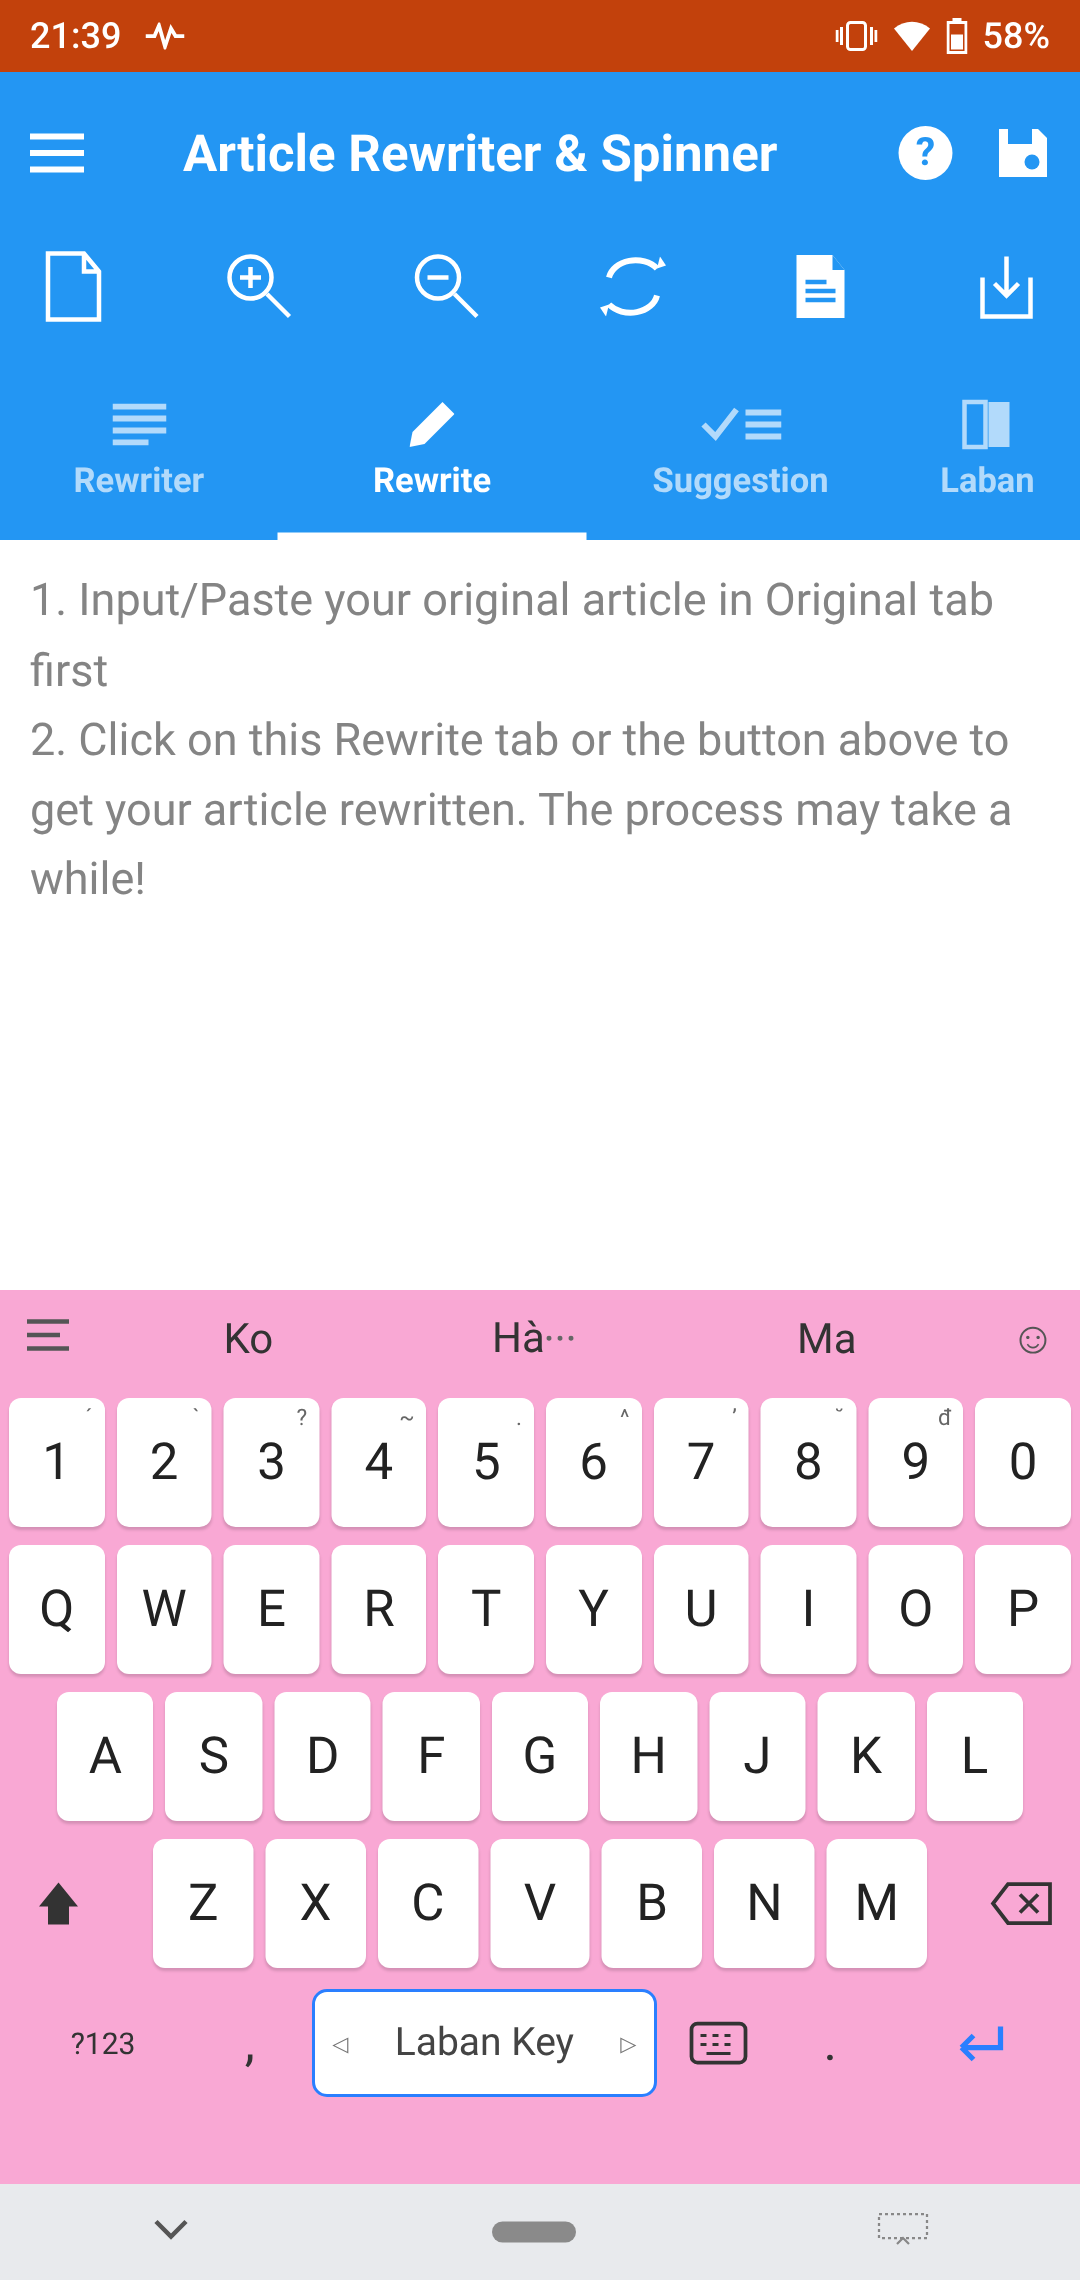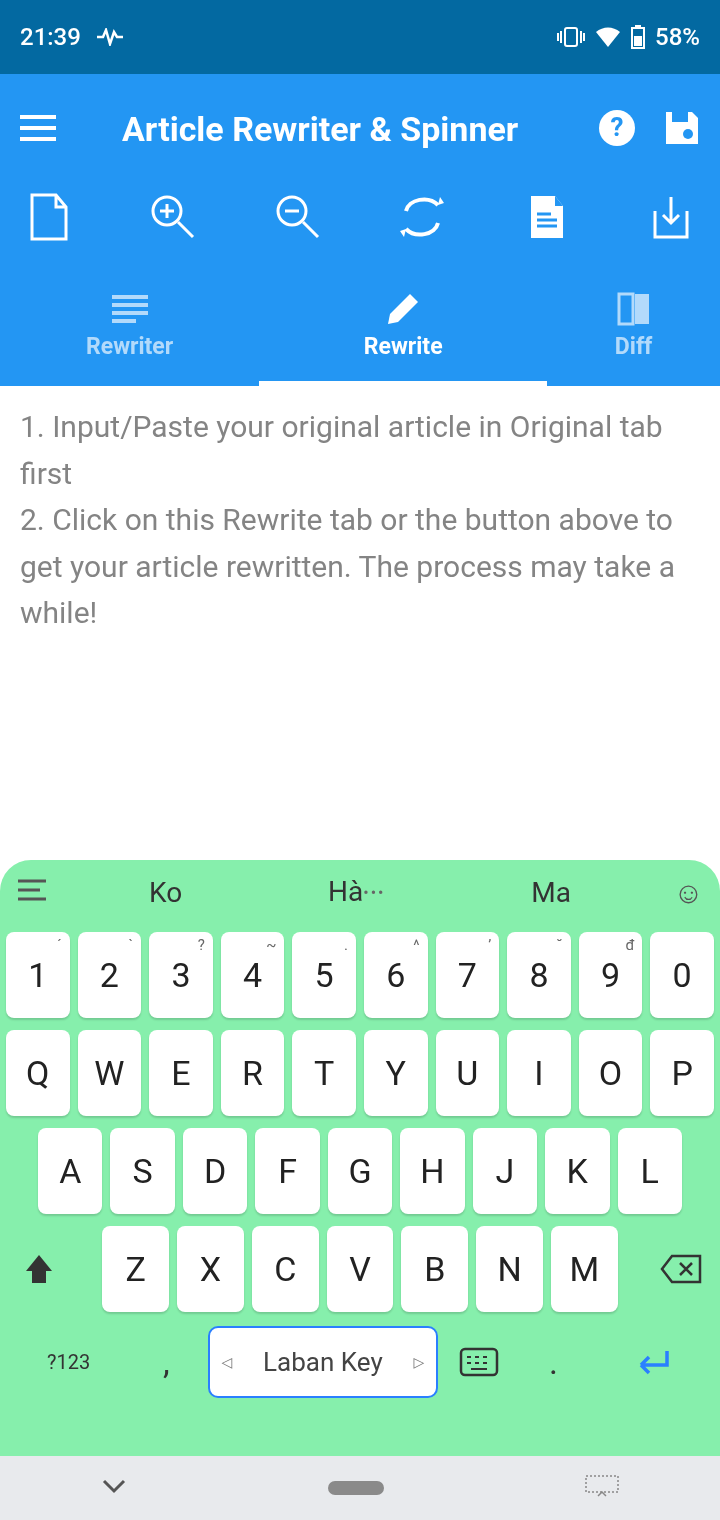--- a/index.html
+++ b/index.html
@@ -1,18 +1,18 @@
 <!DOCTYPE html>
 <html><head>
 <meta charset="utf-8">
 <style>
   * { margin: 0; padding: 0; box-sizing: border-box; font-family: Roboto, Arial, sans-serif; }
   body { width: 720px; height: 1520px; background: #fff; overflow: hidden; position: relative; }
 
-  .status-bar { height: 74px; background: #0369a1; color: #fff; display: flex; justify-content: space-between; align-items: center; padding: 0 20px; font-size: 24px; font-weight: 500; }
+  .status-bar { height: 48px; background: #c2410c; color: #fff; display: flex; justify-content: space-between; align-items: center; padding: 0 20px; font-size: 24px; font-weight: 500; }
   .status-left { display: flex; align-items: center; gap: 16px; }
   .status-right { display: flex; align-items: center; gap: 10px; }
   .status-icon { display: inline-flex; }
 
   .app-header { background: #2396f3; color: #fff; }
   .header-top { display: flex; align-items: center; padding: 14px 18px 0 18px; height: 98px; }
   .menu-btn { padding: 6px 12px 6px 2px; }
   .title-block { flex: 1; padding-left: 20px; }
   .app-title { font-size: 34px; font-weight: 700; line-height: 1.15; margin-left: 34px; }
   .file-line { font-size: 22px; font-style: italic; font-weight: 700; }
@@ -25,21 +25,21 @@
   .tab { flex: 1; display: flex; flex-direction: column; align-items: center; justify-content: center; gap: 8px; color: rgba(255,255,255,0.65); font-weight: 700; font-size: 23px; position: relative; }
   .tab.active { color: #fff; }
   .tab.active::after { content: ""; position: absolute; bottom: 0; left: 0; right: 0; height: 5px; background: #fff; }
   .tab-icon { height: 32px; display: flex; align-items: center; justify-content: center; }
   .tab-diff { flex: 0.6; }
   .tab-original { flex: 0.9; }
 
   .content { padding: 18px 20px; height: 510px; background: #fff; }
   .content-text { font-size: 30px; line-height: 1.55; color: #848484; }
 
-  .keyboard { position: absolute; bottom: 0; left: 0; right: 0; background: #86efac; height: 660px; border-radius: 31px; }
+  .keyboard { position: absolute; bottom: 0; left: 0; right: 0; background: #f9a8d4; height: 660px; }
   .suggest-bar { height: 64px; display: flex; align-items: center; padding: 0 16px; }
   .suggest-left { width: 60px; }
   .suggests { flex: 1; display: flex; justify-content: space-around; align-items: center; font-size: 28px; color: #333; }
   .sug-mid { display: flex; flex-direction: row; align-items: center; line-height: 1; }
   .sug-dots { font-size: 16px; letter-spacing: 2px; color: #666; margin-top: 2px; }
   .suggest-right { width: 60px; text-align: right; font-size: 30px; color: #555; }
 
   .key-rows { padding: 8px 6px 0 6px; }
   .key-row { display: flex; gap: 8px; margin-bottom: 12px; }
   .key { background: #fff; border-radius: 8px; height: 86px; flex: 1; display: flex; align-items: center; justify-content: center; font-size: 34px; color: #222; font-weight: 400; position: relative; box-shadow: 0 2px 2px rgba(0,0,0,0.15); }
@@ -176,28 +176,37 @@
       <span>Rewriter</span>
     </div>
     <div class="tab active">
       <div class="tab-icon">
         <svg width="30" height="30" viewBox="0 0 30 30">
             <path d="M22 0 L30 8 L10 28 L0 30 L2 20 Z" fill="currentColor"></path>
           </svg>
       </div>
       <span>Rewrite</span>
     </div>
+    <div class="tab">
+      <div class="tab-icon">
+        <svg width="54" height="28" viewBox="0 0 54 28">
+            <path d="M2 14 L10 22 L24 4" stroke="currentColor" stroke-width="4" fill="none"></path>
+            <path d="M30 6 H54 M30 14 H54 M30 22 H54" stroke="currentColor" stroke-width="4"></path>
+          </svg>
+      </div>
+      <span>Suggestion</span>
+    </div>
     <div class="tab tab-diff">
       <div class="tab-icon">
         <svg width="34" height="34" viewBox="0 0 34 34">
             <rect x="2" y="2" width="14" height="30" stroke="currentColor" stroke-width="3" fill="none"></rect>
             <rect x="18" y="2" width="14" height="30" fill="currentColor"></rect>
           </svg>
       </div>
-      <span>Diff</span>
+      <span>Laban</span>
     </div>
   </div>
 </div>
 
 <div class="content">
   <div class="content-text" style="white-space: pre-line;">1. Input/Paste your original article in Original tab first
 2. Click on this Rewrite tab or the button above to get your article rewritten. The process may take a while!</div>
 </div>
 
 <div class="keyboard">

